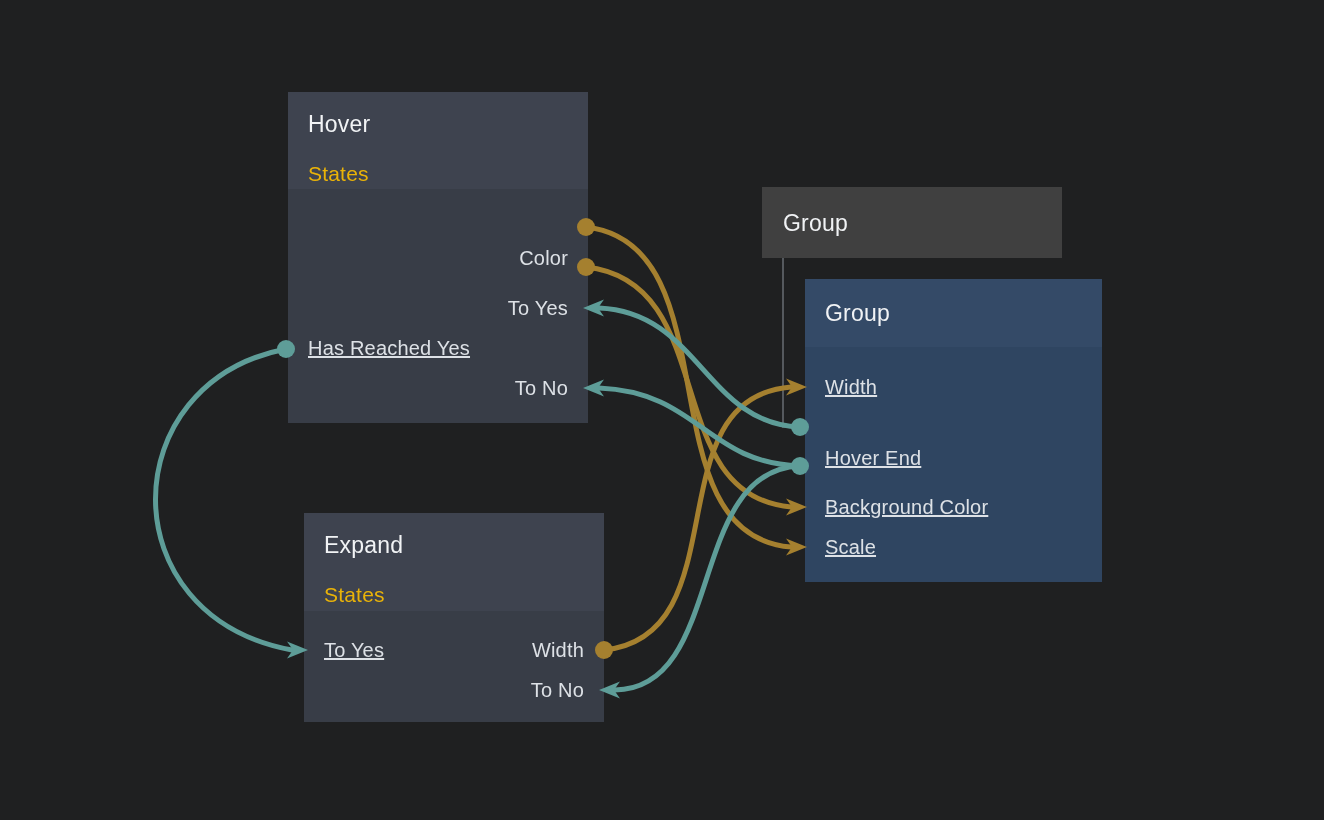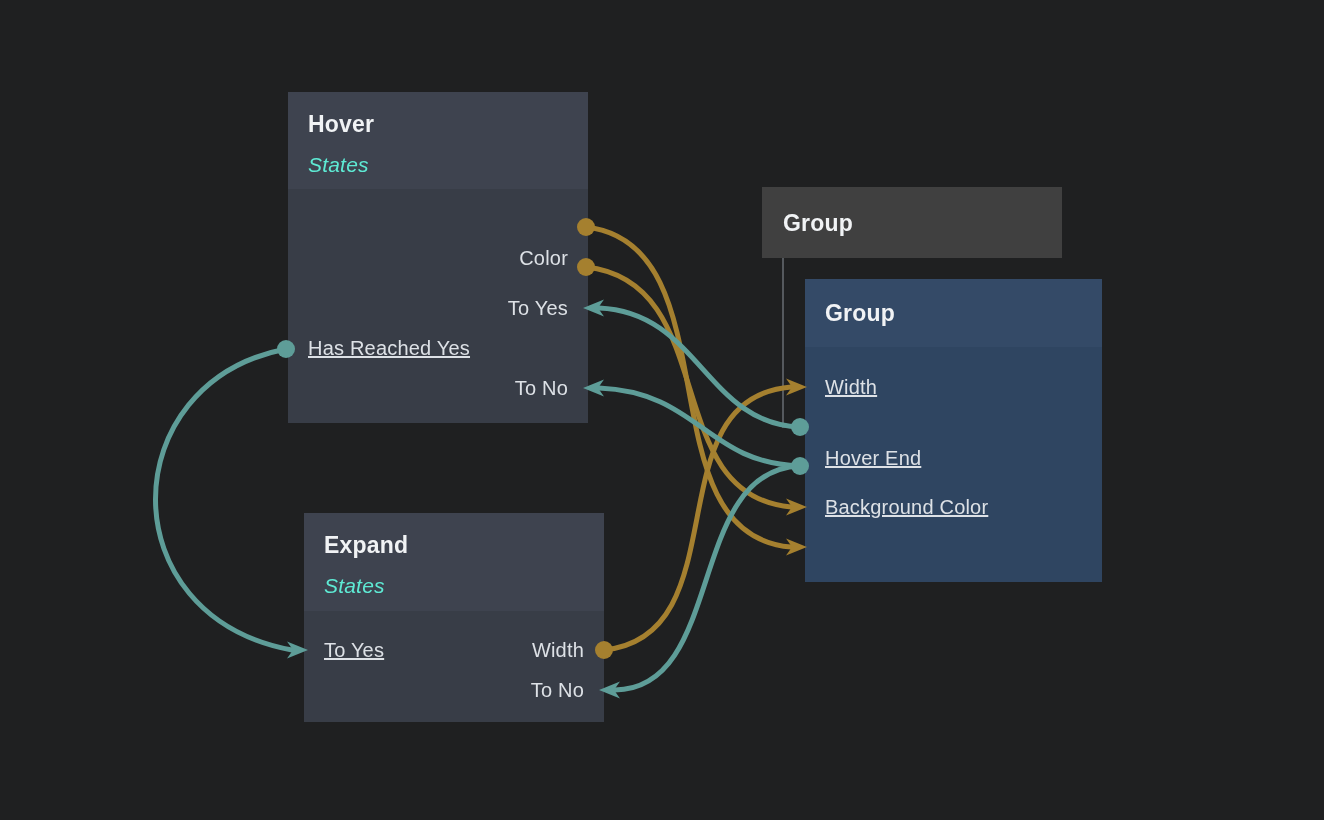--- a/index.html
+++ b/index.html
@@ -8,27 +8,26 @@
     background:#1f2021;
     font-family:"Liberation Sans", sans-serif;
   }
   .node{position:absolute;box-sizing:border-box;}
   .state-node .node-header{
     background:#3e434f;box-sizing:border-box;
     padding:17px 20px 0 20px;height:97px;
   }
   .state-node .node-body{background:#383d47;position:relative;}
   .node-title{
-    font-size:23px;line-height:30px;color:#f1f3f5;font-weight:700;
+    font-size:23px;line-height:30px;color:#f1f3f5;font-weight:400;
     letter-spacing:.2px;
   }
   .node-subtitle{
-    font-size:21px;line-height:28px;color:#5eead4;margin-top:12px;
+    font-size:21px;line-height:28px;color:#eab308;margin-top:21px;
     letter-spacing:.2px;
-    font-style:italic;
   }
   .group-node{background:#404040;}
   .group-node .node-header{
     box-sizing:border-box;display:flex;align-items:center;
     padding:0 0 0 20px;background:#344a67;
   }
   .group-node .node-body{background:#2f4561;position:relative;}
   .port-row{position:absolute;height:28px;line-height:28px;width:100%;}
   .port-label{
     font-size:20px;color:#dde1e6;letter-spacing:.2px;display:block;
@@ -93,20 +92,23 @@
     <div class="node-body" style="height:235px;">
       <div class="port-row left" style="top:26px;">
         <span class="port-label">Width</span>
       </div>
       <div class="port-row left" style="top:97px;">
         <span class="port-label">Hover End</span>
       </div>
       <div class="port-row left" style="top:146px;">
         <span class="port-label">Background Color</span>
       </div>
+      <div class="port-row left" style="top:186px;">
+        <span class="port-label">Scale</span>
+      </div>
     </div>
   </div>
 
   <svg class="edges-layer" width="1324" height="820" viewBox="0 0 1324 820">
 
     <path d="M 783 258 L 783 427 L 792 427" fill="none" stroke="#55595e" stroke-width="2"></path>
 
     <path class="edge" stroke="#a5802f" d="M 586 227 C 735 244 642 535 791 547"></path>
     <path class="edge" stroke="#a5802f" d="M 586 267 C 722 282 658 495 791 507"></path>
     <path class="edge" stroke="#a5802f" d="M 604 650 C 742 636 652 398 791 387"></path>

